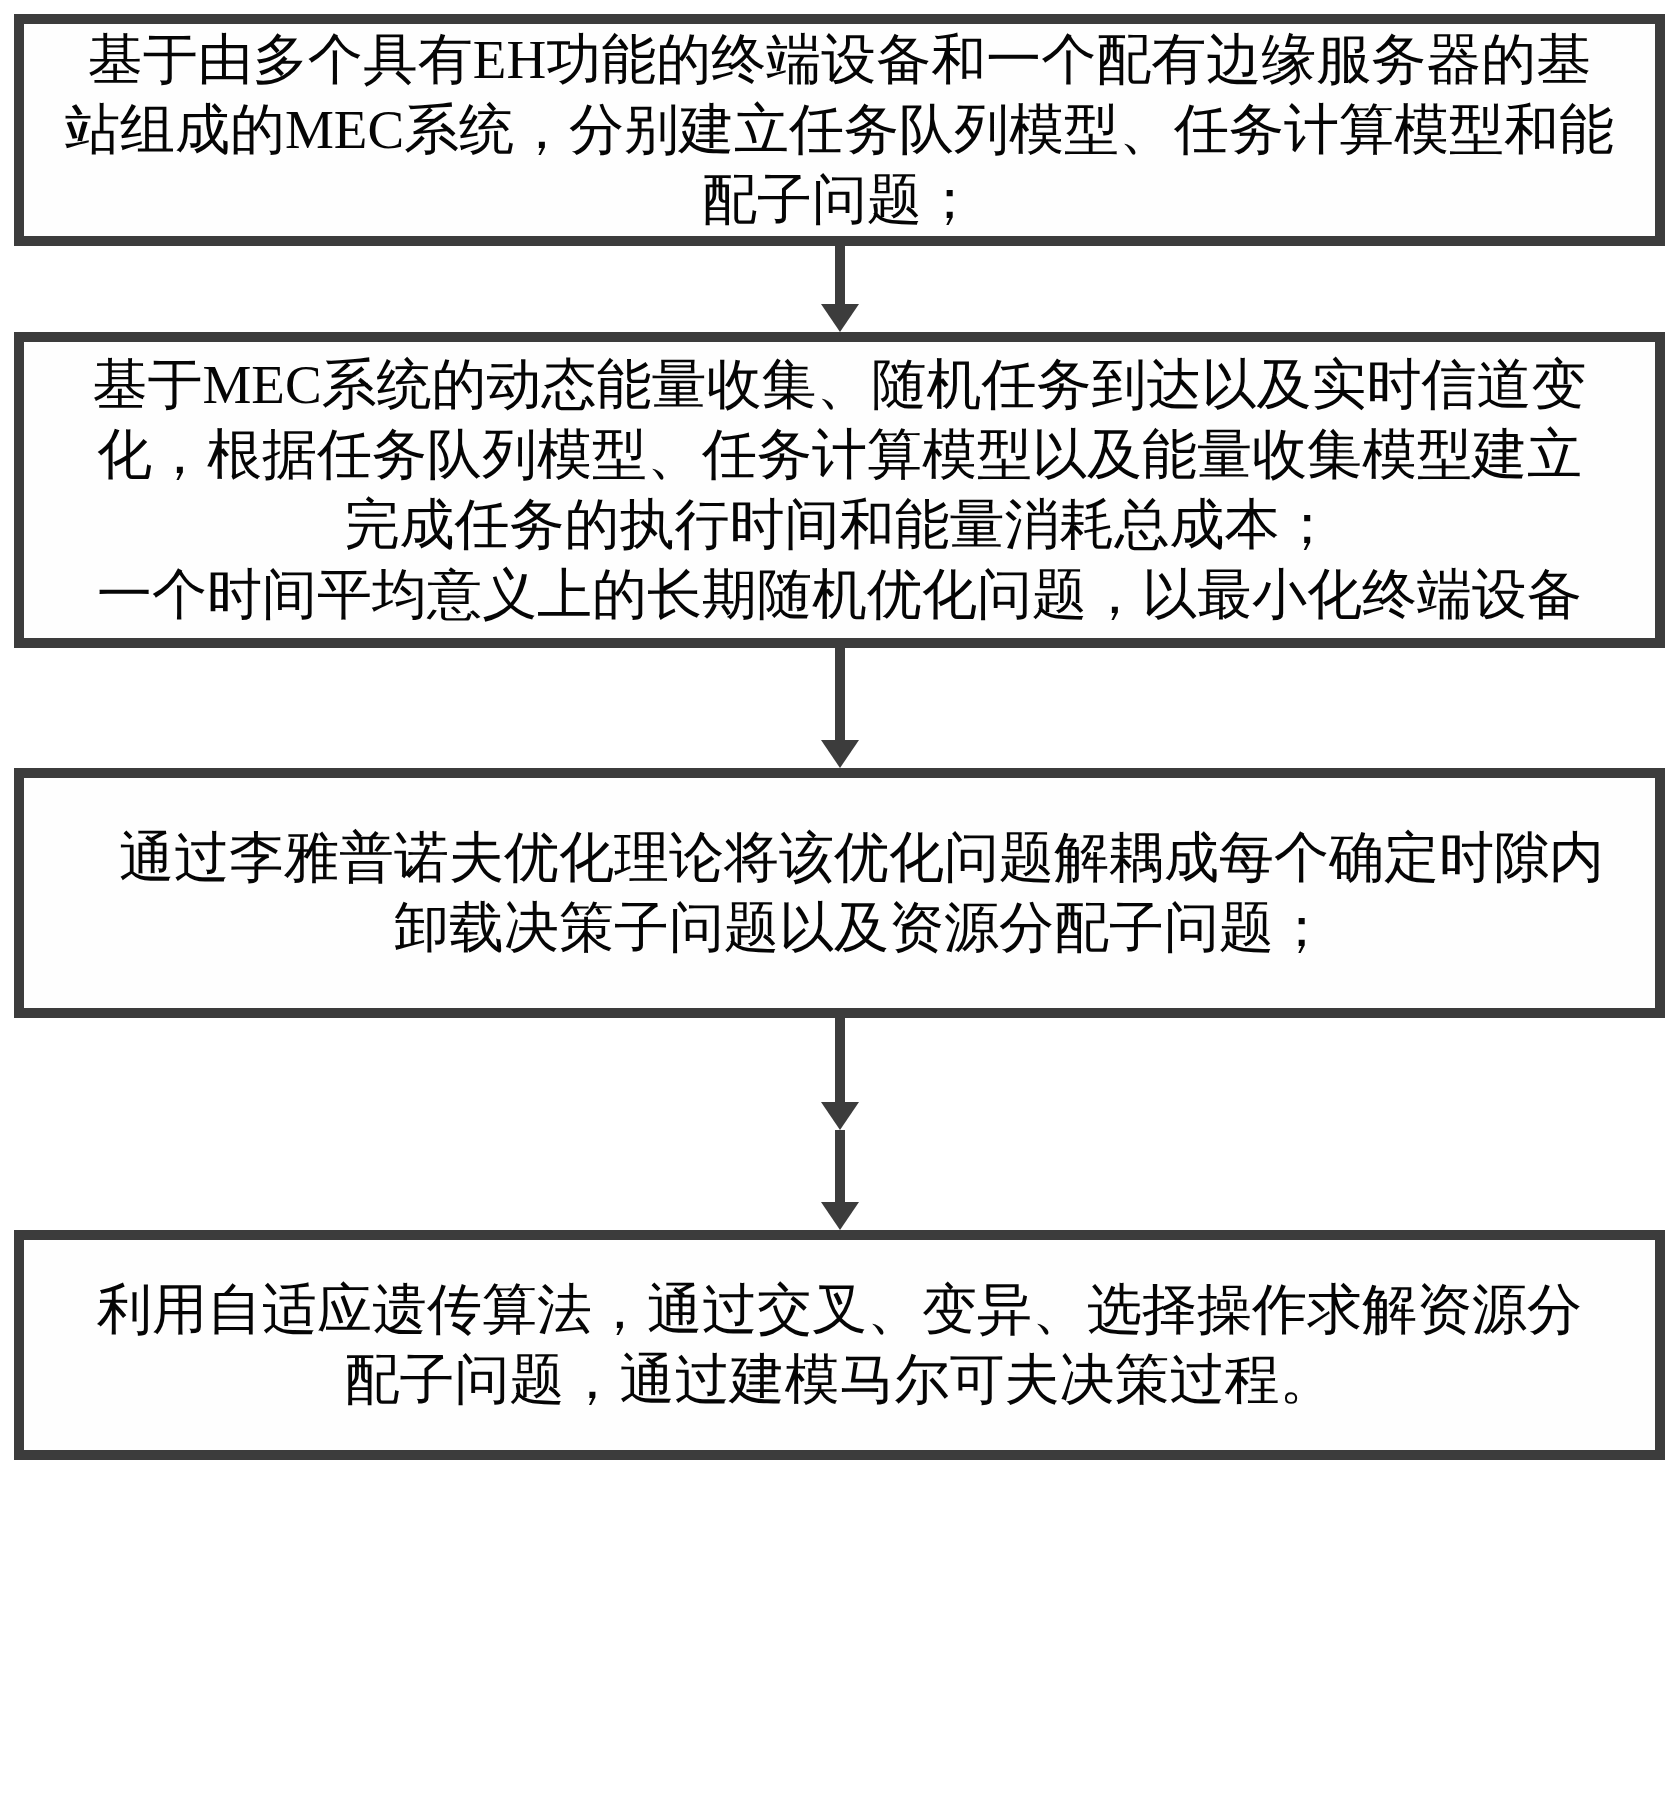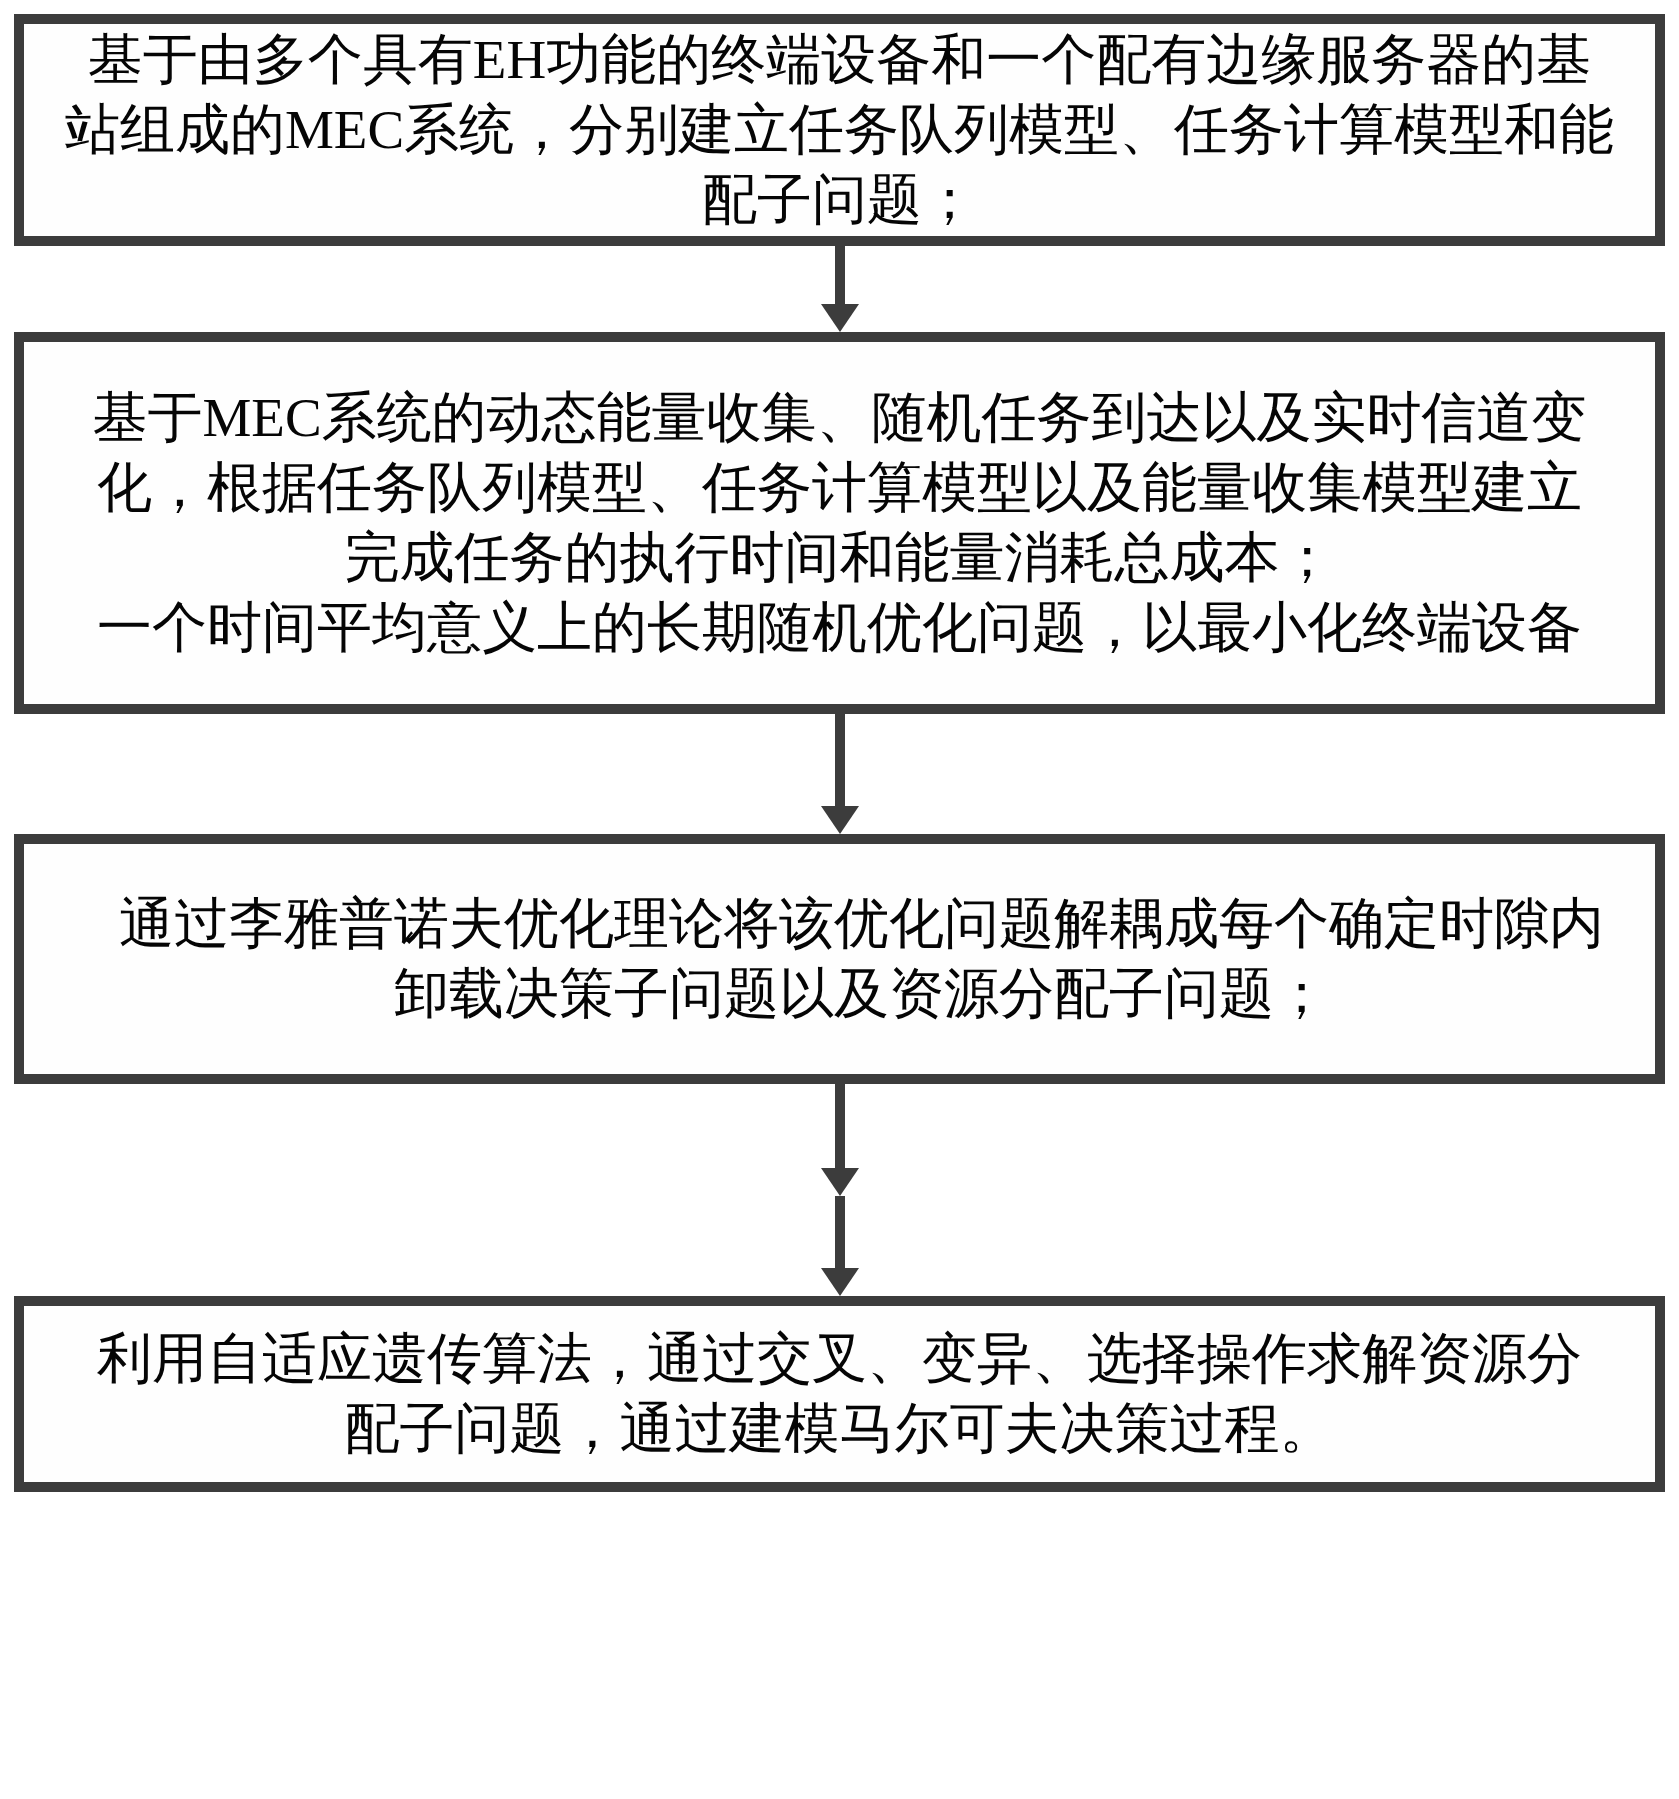--- a/index.html
+++ b/index.html
@@ -33,24 +33,24 @@
     margin: 0;
     padding: 0 6px;
     font-size: 55px;
     line-height: 70px;
     color: #050505;
     text-align: center;
     white-space: nowrap;
     letter-spacing: 0px;
   }
   .box-1 { height: 232px; }
-  .box-2 { height: 382px; }
+  .box-2 { height: 316px; }
   .box-3 { height: 250px; padding-left: 44px; }
   .box-4 { height: 260px; }
-  .box-5 { height: 196px; }
+  .box-5 { height: 230px; }
 
   .arrow {
     display: flex;
     flex-direction: column;
     align-items: center;
   }
   .arrow-1 { height: 86px; }
   .arrow-2 { height: 120px; }
   .arrow-3 { height: 112px; }
   .arrow-4 { height: 100px; }

